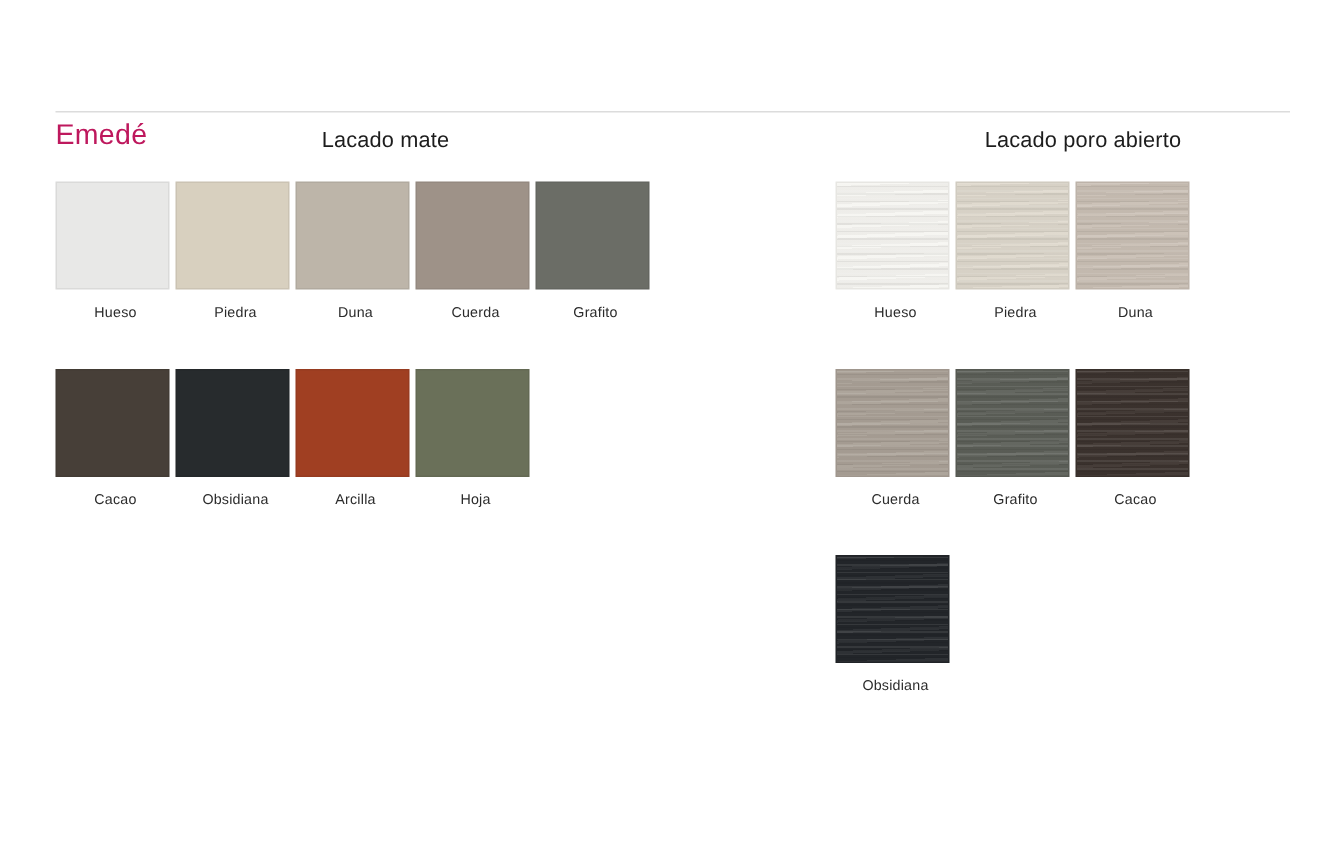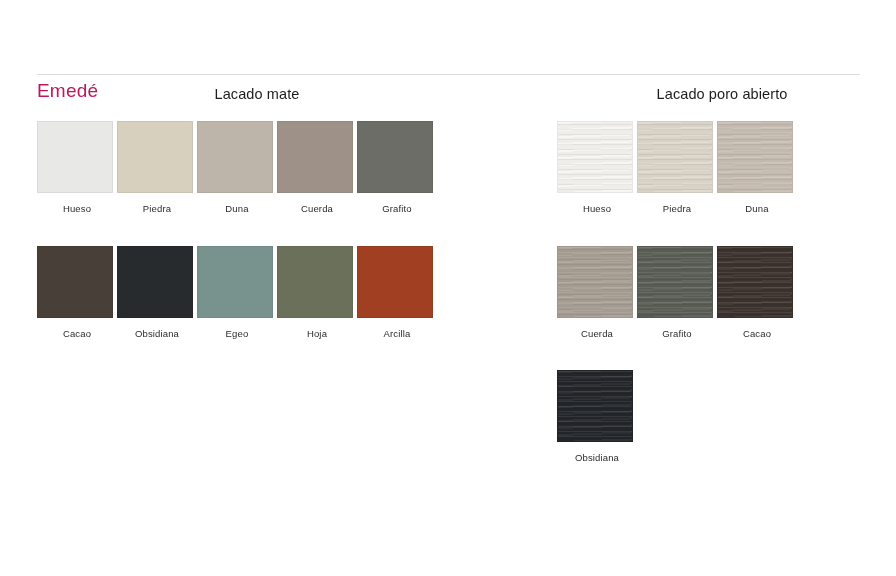--- a/index.html
+++ b/index.html
@@ -159,30 +159,26 @@
           </div>
           <div class="swatch-cell">
             <div class="swatch-chip" style="background-color: rgb(71, 63, 56);"></div>
             <div class="swatch-label">Cacao</div>
           </div>
           <div class="swatch-cell">
             <div class="swatch-chip" style="background-color: rgb(39, 43, 45);"></div>
             <div class="swatch-label">Obsidiana</div>
           </div>
           <div class="swatch-cell">
-            <div class="swatch-chip" style="background-color: rgb(120, 147, 142);"></div>
-            <div class="swatch-label">Egeo</div>
+            <div class="swatch-chip" style="background-color: rgb(160, 63, 34);"></div>
+            <div class="swatch-label">Arcilla</div>
           </div>
           <div class="swatch-cell">
             <div class="swatch-chip" style="background-color: rgb(106, 112, 89);"></div>
             <div class="swatch-label">Hoja</div>
-          </div>
-          <div class="swatch-cell">
-            <div class="swatch-chip" style="background-color: rgb(160, 63, 34);"></div>
-            <div class="swatch-label">Arcilla</div>
           </div>
         </div>
     </section>
 
     <section class="palette-column right">
       <h2 class="section-heading">Lacado poro abierto</h2>
       <div class="swatch-grid" style="width: 240px;">
           <div class="swatch-cell">
             <div class="swatch-chip textured" style="background-color: rgb(246, 245, 241);"></div>
             <div class="swatch-label">Hueso</div>

